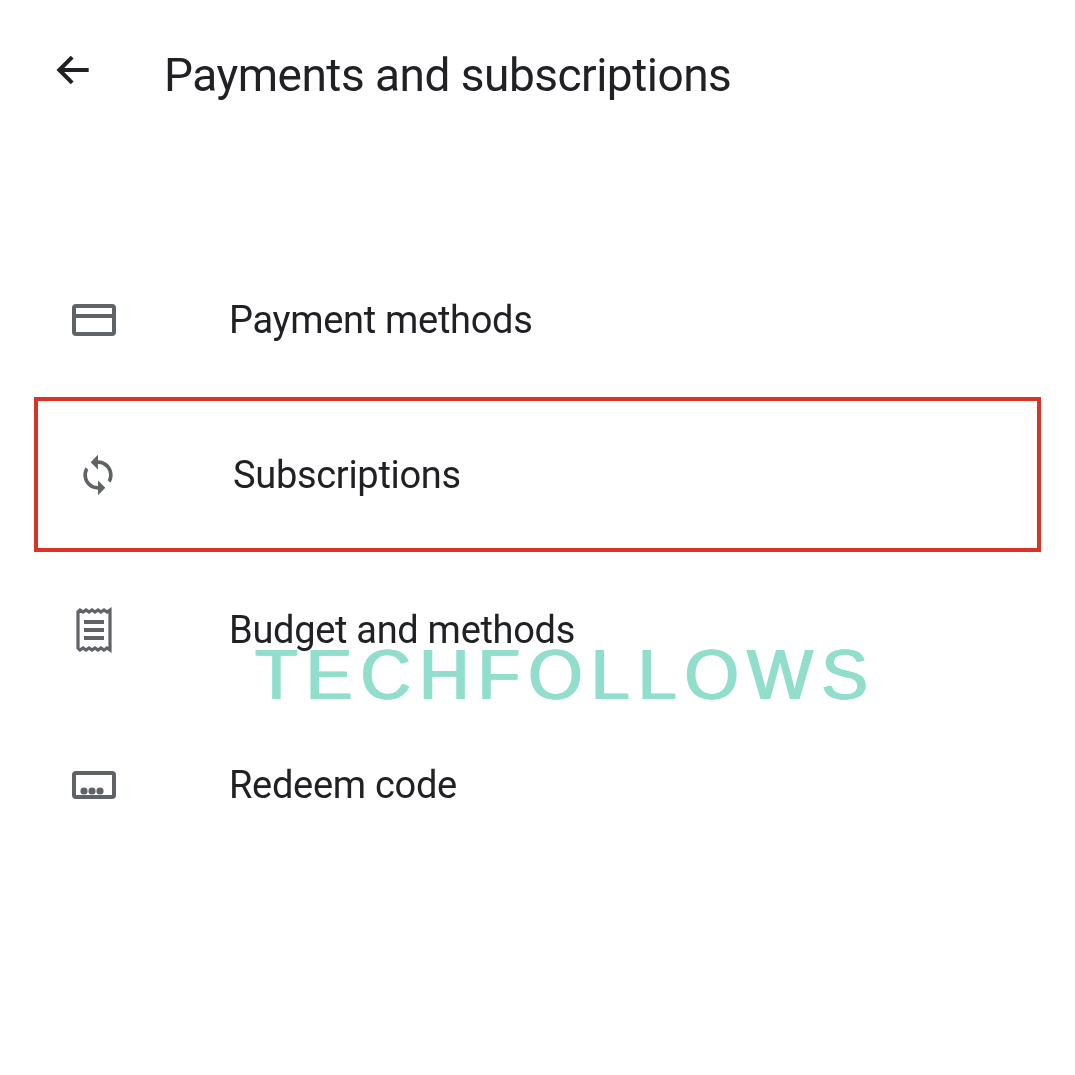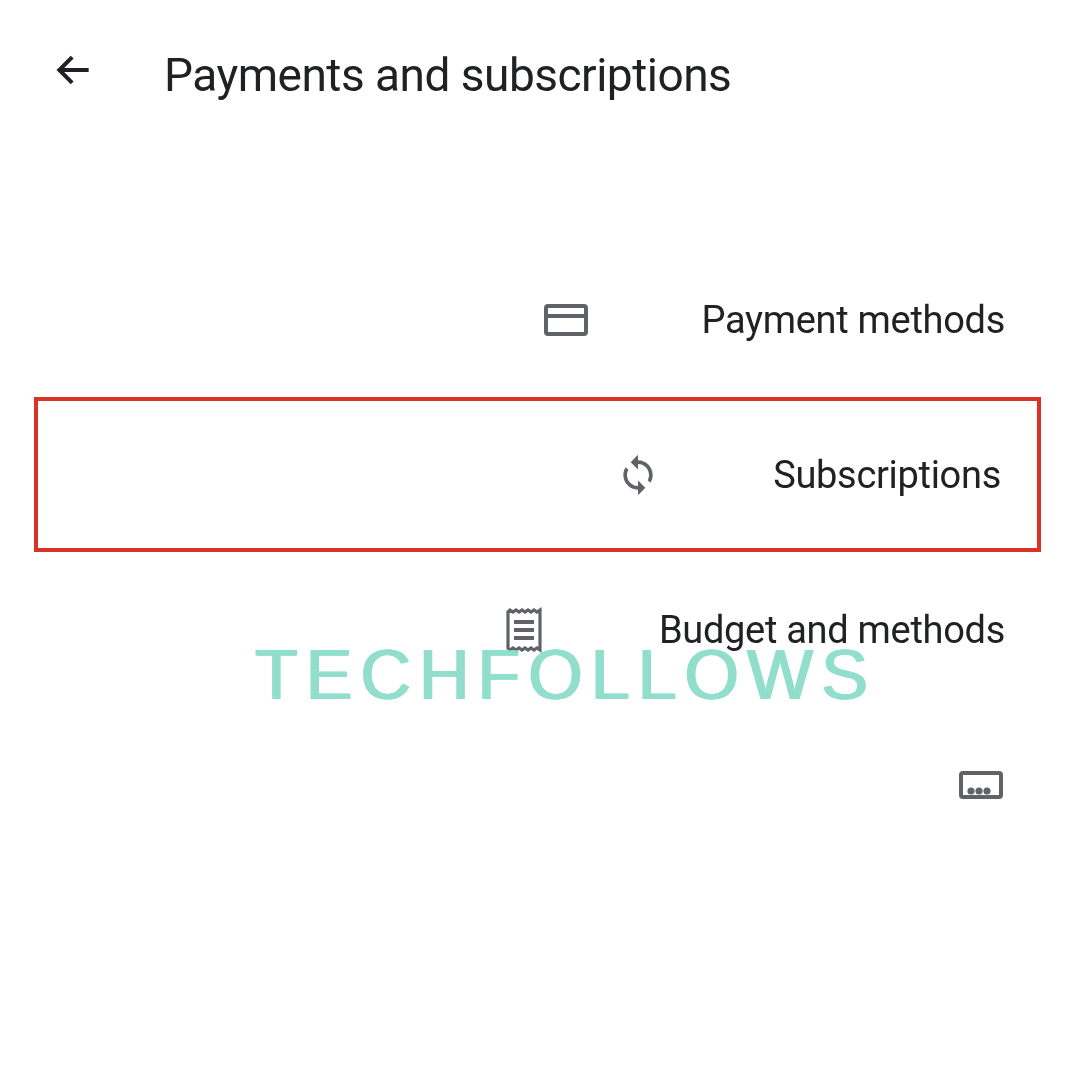--- a/index.html
+++ b/index.html
@@ -38,21 +38,20 @@
       margin-top: 140px;
       padding: 0 34px;
     }
     .menu-item {
       display: flex;
       align-items: center;
       padding: 30px 36px;
       gap: 111px;
       cursor: pointer;
       height: 155px;
-      justify-content: flex-end;
     }
     .menu-item.highlighted {
       border: 4px solid #d93226;
     }
     .menu-icon {
       width: 48px;
       height: 48px;
       display: flex;
       align-items: center;
       justify-content: center;
@@ -128,17 +127,18 @@
 
   <div class="menu-item">
     <div class="menu-icon">
       <svg width="48" height="48" viewBox="0 0 24 24" fill="none" stroke="currentColor" stroke-width="2">
         <rect x="2" y="6" width="20" height="12" rx="1"></rect>
         <circle cx="7" cy="15" r="0.8" fill="currentColor"></circle>
         <circle cx="11" cy="15" r="0.8" fill="currentColor"></circle>
         <circle cx="15" cy="15" r="0.8" fill="currentColor"></circle>
       </svg>
     </div>
+    <span class="menu-label">Redeem code</span>
   </div>
 
 </div>
 
 <div class="watermark">TECHFOLLOWS</div>
 
 </body></html>

